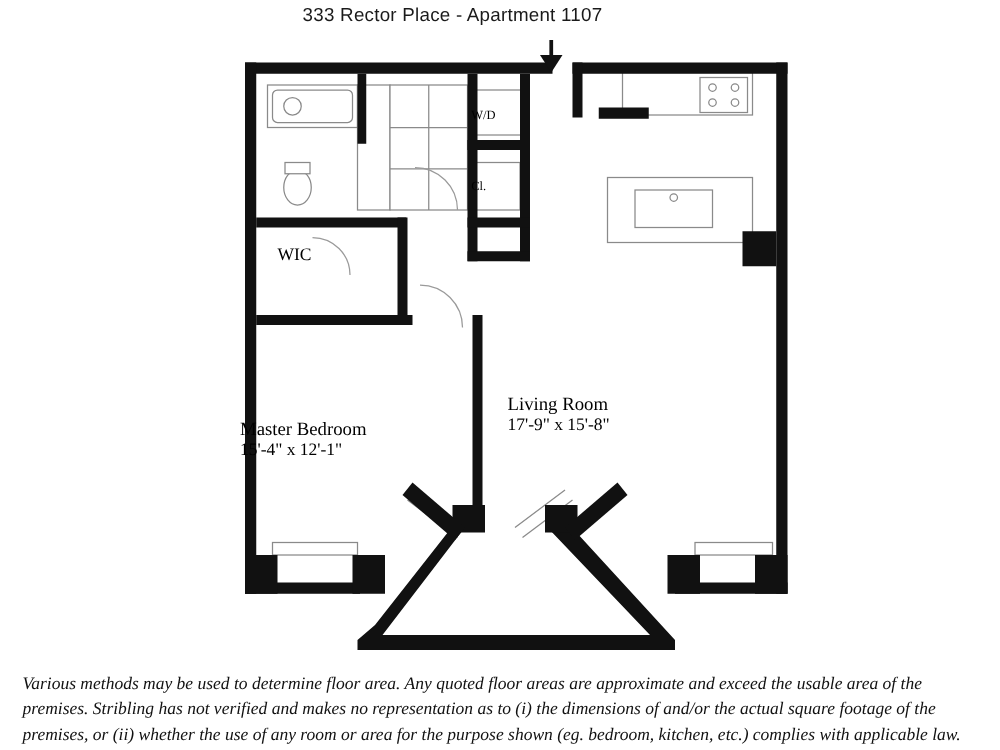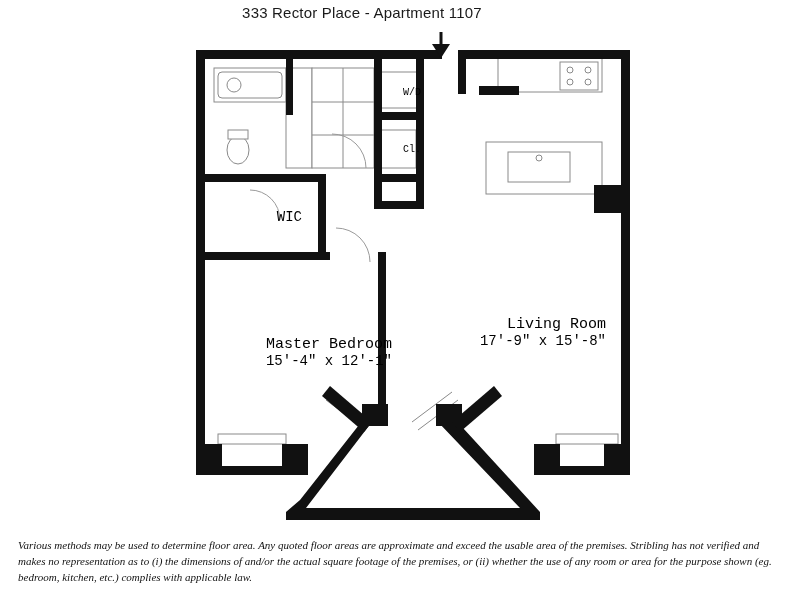--- a/index.html
+++ b/index.html
@@ -31,47 +31,46 @@
     top: 30px;
     left: 0;
     width: 800px;
     height: 490px;
   }
   #plan-canvas svg {
     display: block;
   }
   .room-label {
     position: absolute;
-    text-align: right;
-    font-family: Liberation Mono, monospace;
+    text-align: left;
+    font-family: Liberation Serif, serif;
     color: #000000;
     white-space: nowrap;
   }
   .room-name {
     font-size: 15px;
     margin-top: 24px;
   }
   .room-dims {
     font-size: 14px;
   }
   .small-label {
     font-size: 10px;
   }
   .wic-label {
     font-size: 14px;
-    margin-top: 12px;
   }
   #disclaimer {
     position: absolute;
     left: 18px;
     top: 538px;
     width: 768px;
     font-family: "Liberation Serif", serif;
     font-style: italic;
-    font-size: 11px;
+    font-size: 14px;
     line-height: 1.45;
     color: #111111;
     text-align: left;
   }
   .divider-line {
     position: absolute;
     left: 0;
     top: 528px;
     width: 800px;
     height: 1px;

